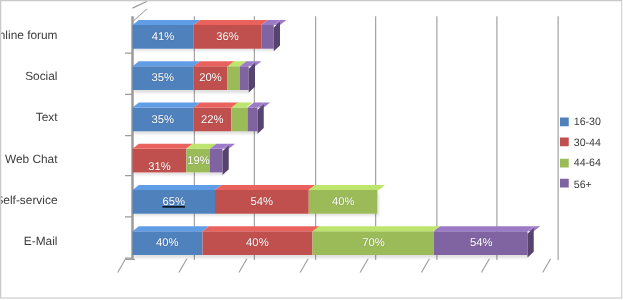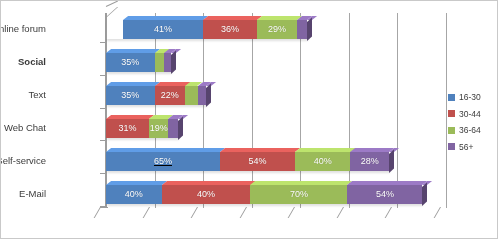--- a/index.html
+++ b/index.html
@@ -94,41 +94,41 @@
       <div class="ytick" style="top: 73.6667px;"></div>
       <div class="ytick" style="top: 106.5px;"></div>
       <div class="ytick" style="top: 139.333px;"></div>
       <div class="ytick" style="top: 172.167px;"></div>
       <div class="ytick" style="top: 205px;"></div>
     </div>
 
   <div id="bars">
       <div class="cat-label" style="top: 23.4167px;">Online forum</div>
       <div class="bar-wrap" style="top: 19.4167px;">
-        <div class="seg" style="width: 80px; margin-left: 17px; --base: #4F81BD; --dark: #365881; --light: #609de7;">
+        <div class="seg" style="width: 49px; --base: #4F81BD; --dark: #365881; --light: #609de7;">
           <div class="toplight"></div>
           <span class="val">41%</span>
         </div>
         <div class="seg" style="width: 54px; --base: #C0504D; --dark: #833634; --light: #ea625e;">
           <div class="toplight"></div>
           <span class="val">36%</span>
         </div>
-        <div class="seg" style="width: 40.2449px; --base: #9BBB59; --dark: #697f3d; --light: #bde46d;">
-          <div class="toplight"></div>
-          <span class="val">29%</span>
-        </div>
         <div class="seg last" style="width: 9.71429px; --base: #8064A2; --dark: #57446e; --light: #9c7ac6;">
           <div class="toplight"></div>
         </div>
       </div>
-      <div class="cat-label" style="top: 56.25px; font-weight: bold;">Social</div>
+      <div class="cat-label" style="top: 56.25px;">Social</div>
       <div class="bar-wrap" style="top: 52.25px;">
         <div class="seg" style="width: 48.5714px; --base: #4F81BD; --dark: #365881; --light: #609de7;">
           <div class="toplight"></div>
           <span class="val">35%</span>
+        </div>
+        <div class="seg" style="width: 27.7551px; --base: #C0504D; --dark: #833634; --light: #ea625e;">
+          <div class="toplight"></div>
+          <span class="val">20%</span>
         </div>
         <div class="seg" style="width: 9.71429px; --base: #9BBB59; --dark: #697f3d; --light: #bde46d;">
           <div class="toplight"></div>
         </div>
         <div class="seg last" style="width: 6.93878px; --base: #8064A2; --dark: #57446e; --light: #9c7ac6;">
           <div class="toplight"></div>
         </div>
       </div>
       <div class="cat-label" style="top: 89.0833px;">Text</div>
       <div class="bar-wrap" style="top: 85.0833px;">
@@ -142,49 +142,45 @@
         </div>
         <div class="seg" style="width: 12.4898px; --base: #9BBB59; --dark: #697f3d; --light: #bde46d;">
           <div class="toplight"></div>
         </div>
         <div class="seg last" style="width: 8.32653px; --base: #8064A2; --dark: #57446e; --light: #9c7ac6;">
           <div class="toplight"></div>
         </div>
       </div>
       <div class="cat-label" style="top: 121.917px;">Web Chat</div>
       <div class="bar-wrap" style="top: 117.917px;">
-        <div class="seg" style="width: 43.0204px; --base: #C0504D; --dark: #833634; --light: #ea625e;">
+        <div class="seg" style="width: 43.0204px; align-items: flex-end; --base: #C0504D; --dark: #833634; --light: #ea625e;">
           <div class="toplight"></div>
           <span class="val">31%</span>
         </div>
         <div class="seg" style="width: 19.4286px; --base: #9BBB59; --dark: #697f3d; --light: #bde46d;">
           <div class="toplight"></div>
           <span class="val">19%</span>
         </div>
         <div class="seg last" style="width: 9.71429px; --base: #8064A2; --dark: #57446e; --light: #9c7ac6;">
           <div class="toplight"></div>
         </div>
       </div>
       <div class="cat-label" style="top: 154.75px;">Web Self-service</div>
       <div class="bar-wrap" style="top: 150.75px;">
-        <div class="seg" style="width: 114px; text-decoration: underline; --base: #4F81BD; --dark: #365881; --light: #609de7;">
+        <div class="seg" style="width: 66px; text-decoration: underline; --base: #4F81BD; --dark: #365881; --light: #609de7;">
           <div class="toplight"></div>
           <span class="val">65%</span>
         </div>
         <div class="seg" style="width: 74.9388px; --base: #C0504D; --dark: #833634; --light: #ea625e;">
           <div class="toplight"></div>
           <span class="val">54%</span>
         </div>
         <div class="seg" style="width: 55.5102px; --base: #9BBB59; --dark: #697f3d; --light: #bde46d;">
           <div class="toplight"></div>
           <span class="val">40%</span>
-        </div>
-        <div class="seg last" style="width: 38.8571px; --base: #8064A2; --dark: #57446e; --light: #9c7ac6;">
-          <div class="toplight"></div>
-          <span class="val">28%</span>
         </div>
       </div>
       <div class="cat-label" style="top: 187.583px;">E-Mail</div>
       <div class="bar-wrap" style="top: 183.583px;">
         <div class="seg" style="width: 55.5102px; --base: #4F81BD; --dark: #365881; --light: #609de7;">
           <div class="toplight"></div>
           <span class="val">40%</span>
         </div>
         <div class="seg" style="width: 88.8163px; --base: #C0504D; --dark: #833634; --light: #ea625e;">
           <div class="toplight"></div>
@@ -205,20 +201,20 @@
       <div class="legend-item">
         <span class="legend-swatch" style="background: rgb(79, 129, 189);"></span>
         <span class="legend-label">16-30</span>
       </div>
       <div class="legend-item">
         <span class="legend-swatch" style="background: rgb(192, 80, 77);"></span>
         <span class="legend-label">30-44</span>
       </div>
       <div class="legend-item">
         <span class="legend-swatch" style="background: rgb(155, 187, 89);"></span>
-        <span class="legend-label">36-64</span>
+        <span class="legend-label">44-64</span>
       </div>
       <div class="legend-item">
         <span class="legend-swatch" style="background: rgb(128, 100, 162);"></span>
         <span class="legend-label">56+</span>
       </div>
     </div>
 </div>
 
 </body></html>

